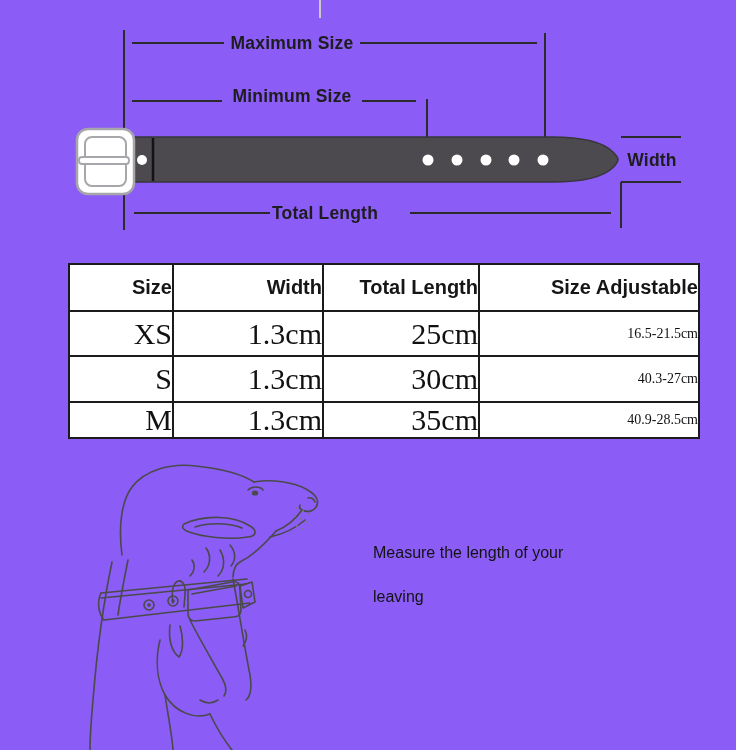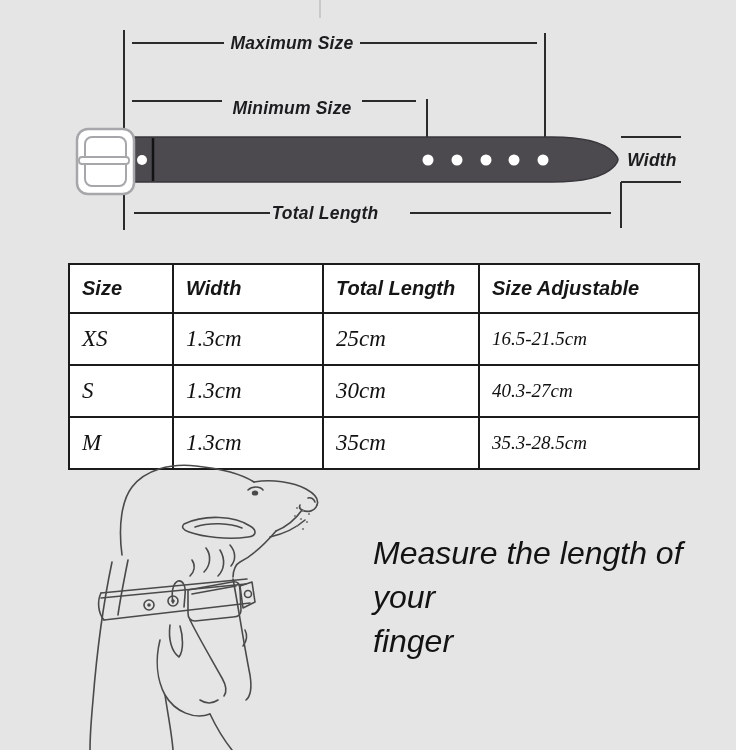--- a/index.html
+++ b/index.html
@@ -1,33 +1,33 @@
 <!DOCTYPE html>
 <html><head>
 <meta charset="utf-8">
 <style>
   html,body{margin:0;padding:0;background:#ffffff;}
-  .canvas{position:relative;width:736px;height:750px;background:#e5e5e5;overflow:hidden;
-          font-family:"Liberation Sans",sans-serif;color:#1c1c1c;font-style:italic;}
+  .canvas{position:relative;width:736px;height:750px;background:#8b5cf6;overflow:hidden;
+          font-family:"Liberation Sans",sans-serif;color:#1c1c1c;}
   .abs{position:absolute;}
   
   .meas-label{position:absolute;font-weight:bold;font-size:17.5px;color:#1d1d1f;
               text-align:center;white-space:nowrap;letter-spacing:.2px;}
   
   table.size-table{position:absolute;left:68px;top:263px;width:630px;border-collapse:collapse;
                    table-layout:fixed;background:#fff;}
-  table.size-table td,table.size-table th{border:2px solid #1b1b1b;text-align:left;
-                   vertical-align:middle;padding:12px;overflow:hidden;}
+  table.size-table td,table.size-table th{border:2px solid #1b1b1b;text-align:right;
+                   vertical-align:middle;padding:0;overflow:hidden;}
   table.size-table th{font-family:"Liberation Sans",sans-serif;font-weight:bold;font-size:20px;color:#161616;}
-  table.size-table td{font-family:"Liberation Serif",serif;font-size:23px;color:#111;}
-  table.size-table td.small{font-size:19px;}
+  table.size-table td{font-family:"Liberation Serif",serif;font-size:30px;color:#111;}
+  table.size-table td.small{font-size:14px;}
   tr.hdr{height:47px;} tr.r1{height:45px;} tr.r2{height:46px;} tr.r3{height:36px;}
   col.c1{width:104px;} col.c2{width:150px;} col.c3{width:156px;} col.c4{width:220px;}
   
-  .instruction{position:absolute;left:373px;top:531px;width:320px;font-size:32px;
+  .instruction{position:absolute;left:373px;top:531px;width:320px;font-size:16px;
                line-height:44px;color:#131313;font-weight:400;}
   .faint-mark{position:absolute;left:319px;top:0;width:2px;height:18px;background:#c9c9c9;}
 </style>
 </head>
 <body>
 
 <div class="canvas">
 
   <div class="faint-mark"></div>
 
@@ -67,21 +67,21 @@
       <circle cx="142" cy="160" r="5"></circle>
       <circle cx="428" cy="160" r="5.5"></circle>
       <circle cx="457" cy="160" r="5.5"></circle>
       <circle cx="486" cy="160" r="5.5"></circle>
       <circle cx="514" cy="160" r="5.5"></circle>
       <circle cx="543" cy="160" r="5.5"></circle>
     </g>
   </svg>
 
   <div class="meas-label" style="left:224px;top:33px;width:136px;">Maximum Size</div>
-  <div class="meas-label" style="left:222px;top:98px;width:140px;">Minimum Size</div>
+  <div class="meas-label" style="left:222px;top:86px;width:140px;">Minimum Size</div>
   <div class="meas-label" style="left:622px;top:150px;width:60px;">Width</div>
   <div class="meas-label" style="left:265px;top:203px;width:120px;">Total Length</div>
 
   <table class="size-table">
     <colgroup>
         <col class="c1">
         <col class="c2">
         <col class="c3">
         <col class="c4">
       </colgroup>
@@ -101,21 +101,21 @@
     <tr class="r2">
       <td>S</td>
       <td>1.3cm</td>
       <td>30cm</td>
       <td class="small">40.3-27cm</td>
     </tr>
     <tr class="r3">
       <td>M</td>
       <td>1.3cm</td>
       <td>35cm</td>
-      <td class="small">35.3-28.5cm</td>
+      <td class="small">40.9-28.5cm</td>
     </tr>
   </tbody>
     </table>
 
   <svg class="abs" style="left:80px;top:460px;" width="320" height="290" viewBox="0 0 320 290">
     <g fill="none" stroke="#4a4a4a" stroke-width="1.6" stroke-linecap="round" stroke-linejoin="round">
 
       <path d="M42,95 C38,65 42,40 52,27 C65,10 90,3 116,6 C145,9 163,15 174,22"></path>
       <path d="M174,22 C192,19 213,22 226,29 C235,34 239,40 237,45"></path>
       <path d="M237,45 C235,51 228,53 222,50 C220,49 219,47 220,45"></path>
@@ -170,16 +170,16 @@
         <circle cx="221" cy="59" r="1.1"></circle>
           <circle cx="227" cy="62" r="1.1"></circle>
         <circle cx="217" cy="66" r="1.1"></circle>
           <circle cx="223" cy="69" r="1.1"></circle>
       </g>
     </g>
   </svg>
 
   <div class="instruction">
     <div>Measure the length of your</div>
-    <div>finger</div>
+    <div>leaving</div>
   </div>
 
 </div>
 
 </body></html>

